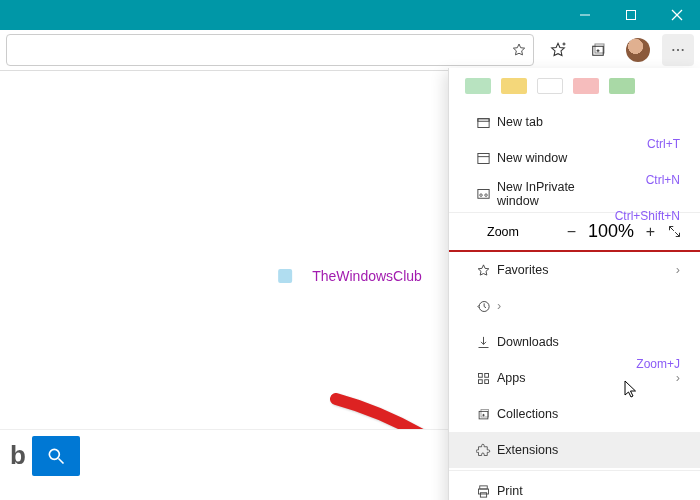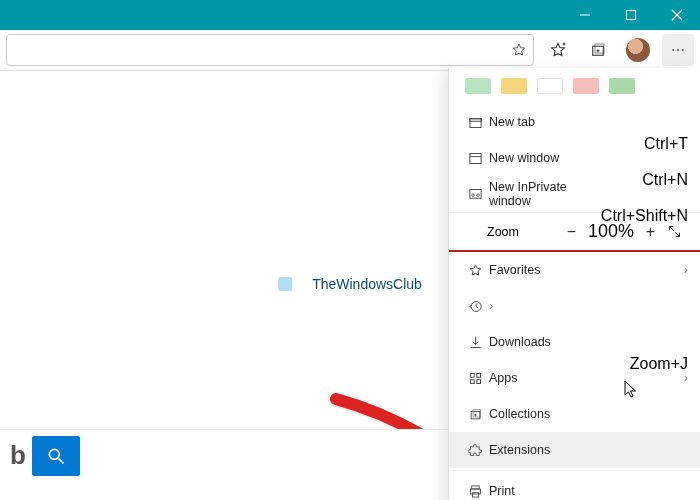--- a/index.html
+++ b/index.html
@@ -7,33 +7,33 @@
   .titlebar { height: 30px; background: #0097a7; display: flex; justify-content: flex-end; align-items: center; }
   .tbtn { width: 46px; height: 30px; display: flex; align-items: center; justify-content: center; color: #fff; font-size: 14px; }
   .toolbar { height: 40px; display: flex; align-items: center; padding: 4px 6px; gap: 8px; }
   .url { flex: 1; height: 32px; border: 1px solid #ccc; border-radius: 4px; background: #fff; position: relative; padding-right: 8px; }
   .star-in { position: absolute; right: 6px; top: 50%; transform: translateY(-50%); color: #555; }
   .tbicon { width: 32px; height: 32px; display: flex; align-items: center; justify-content: center; color: #333; border-radius: 4px; }
   .more-btn { background: #eee; }
   .avatar { width: 24px; height: 24px; border-radius: 50%; background: radial-gradient(circle at 40% 35%, #e0b090 35%, #8b5a3c 36%); }
   .divider-h { border-top: 1px solid #ddd; }
   .content { position: relative; height: 410px; background: #fff; }
-  .watermark { position: absolute; left: 50%; top: 50%; transform: translate(-50%,-50%); color: #0c4a6e; font-size: 14px; display: flex; align-items: center; gap: 20px; pointer-events: none; margin-top: 8px; }
+  .watermark { position: absolute; left: 50%; top: 50%; transform: translate(-50%,-50%); color: #a21caf; font-size: 14px; display: flex; align-items: center; gap: 20px; pointer-events: none; }
   .wm-sq { width: 14px; height: 14px; background: #b0ddf0; border-radius: 2px; }
   .bottombar { position: absolute; bottom: 0; left: 0; right: 0; height: 52px; background: #fff; border-top: 1px solid #eee; display: flex; align-items: center; gap: 6px; padding-left: 10px; }
   .bing { font-size: 26px; font-weight: bold; color: #555; }
   .searchbtn { width: 48px; height: 40px; background: #0078d4; display: flex; align-items: center; justify-content: center; border-radius: 2px; }
   .menu { position: absolute; right: 0; top: 68px; width: 252px; background: #fff; border-left: 1px solid #ddd; box-shadow: -4px 4px 14px rgba(0,0,0,0.12); font-size: 12.5px; padding: 6px 0; }
   .swatches { display: flex; gap: 10px; padding: 4px 16px 10px 16px; }
   .sw { width: 26px; height: 16px; border-radius: 2px; }
-  .mi { display: flex; align-items: center; height: 36px; padding: 0 12px; color: #222; cursor: default; }
+  .mi { display: flex; align-items: center; height: 36px; padding: 0 20px; color: #222; cursor: default; }
   .mi.hover { background: #efefef; }
   .mi .ic { width: 28px; display: flex; align-items: center; justify-content: center; color: #444; }
   .mi .lbl { flex: 1; }
-  .mi .sc { color: #000000; font-size: 16px; margin-top: 44px; }
+  .mi .sc { color: #8b5cf6; font-size: 12px; margin-top: 44px; }
   .mi .chev { color: #888; }
   .zoomrow { display: flex; align-items: center; height: 40px; padding-left: 38px; border-top: 1px solid #eee; border-bottom: 2px solid #b91c1c; }
   .zoomrow .zlbl { width: 70px; }
   .zbtn { width: 34px; text-align: center; font-size: 16px; color: #333; }
   .zval { width: 46px; text-align: center; font-size: 18px; }
   .fullsc { width: 34px; text-align: center; }
   .msep { border-top: 1px solid #eee; margin: 2px 0; }
   .arrow { position: absolute; left: 330px; top: 322px; }
   .arrow svg { filter: drop-shadow(1px 1px 1px rgba(0,0,0,0.2)); }
   svg { display: block; }

